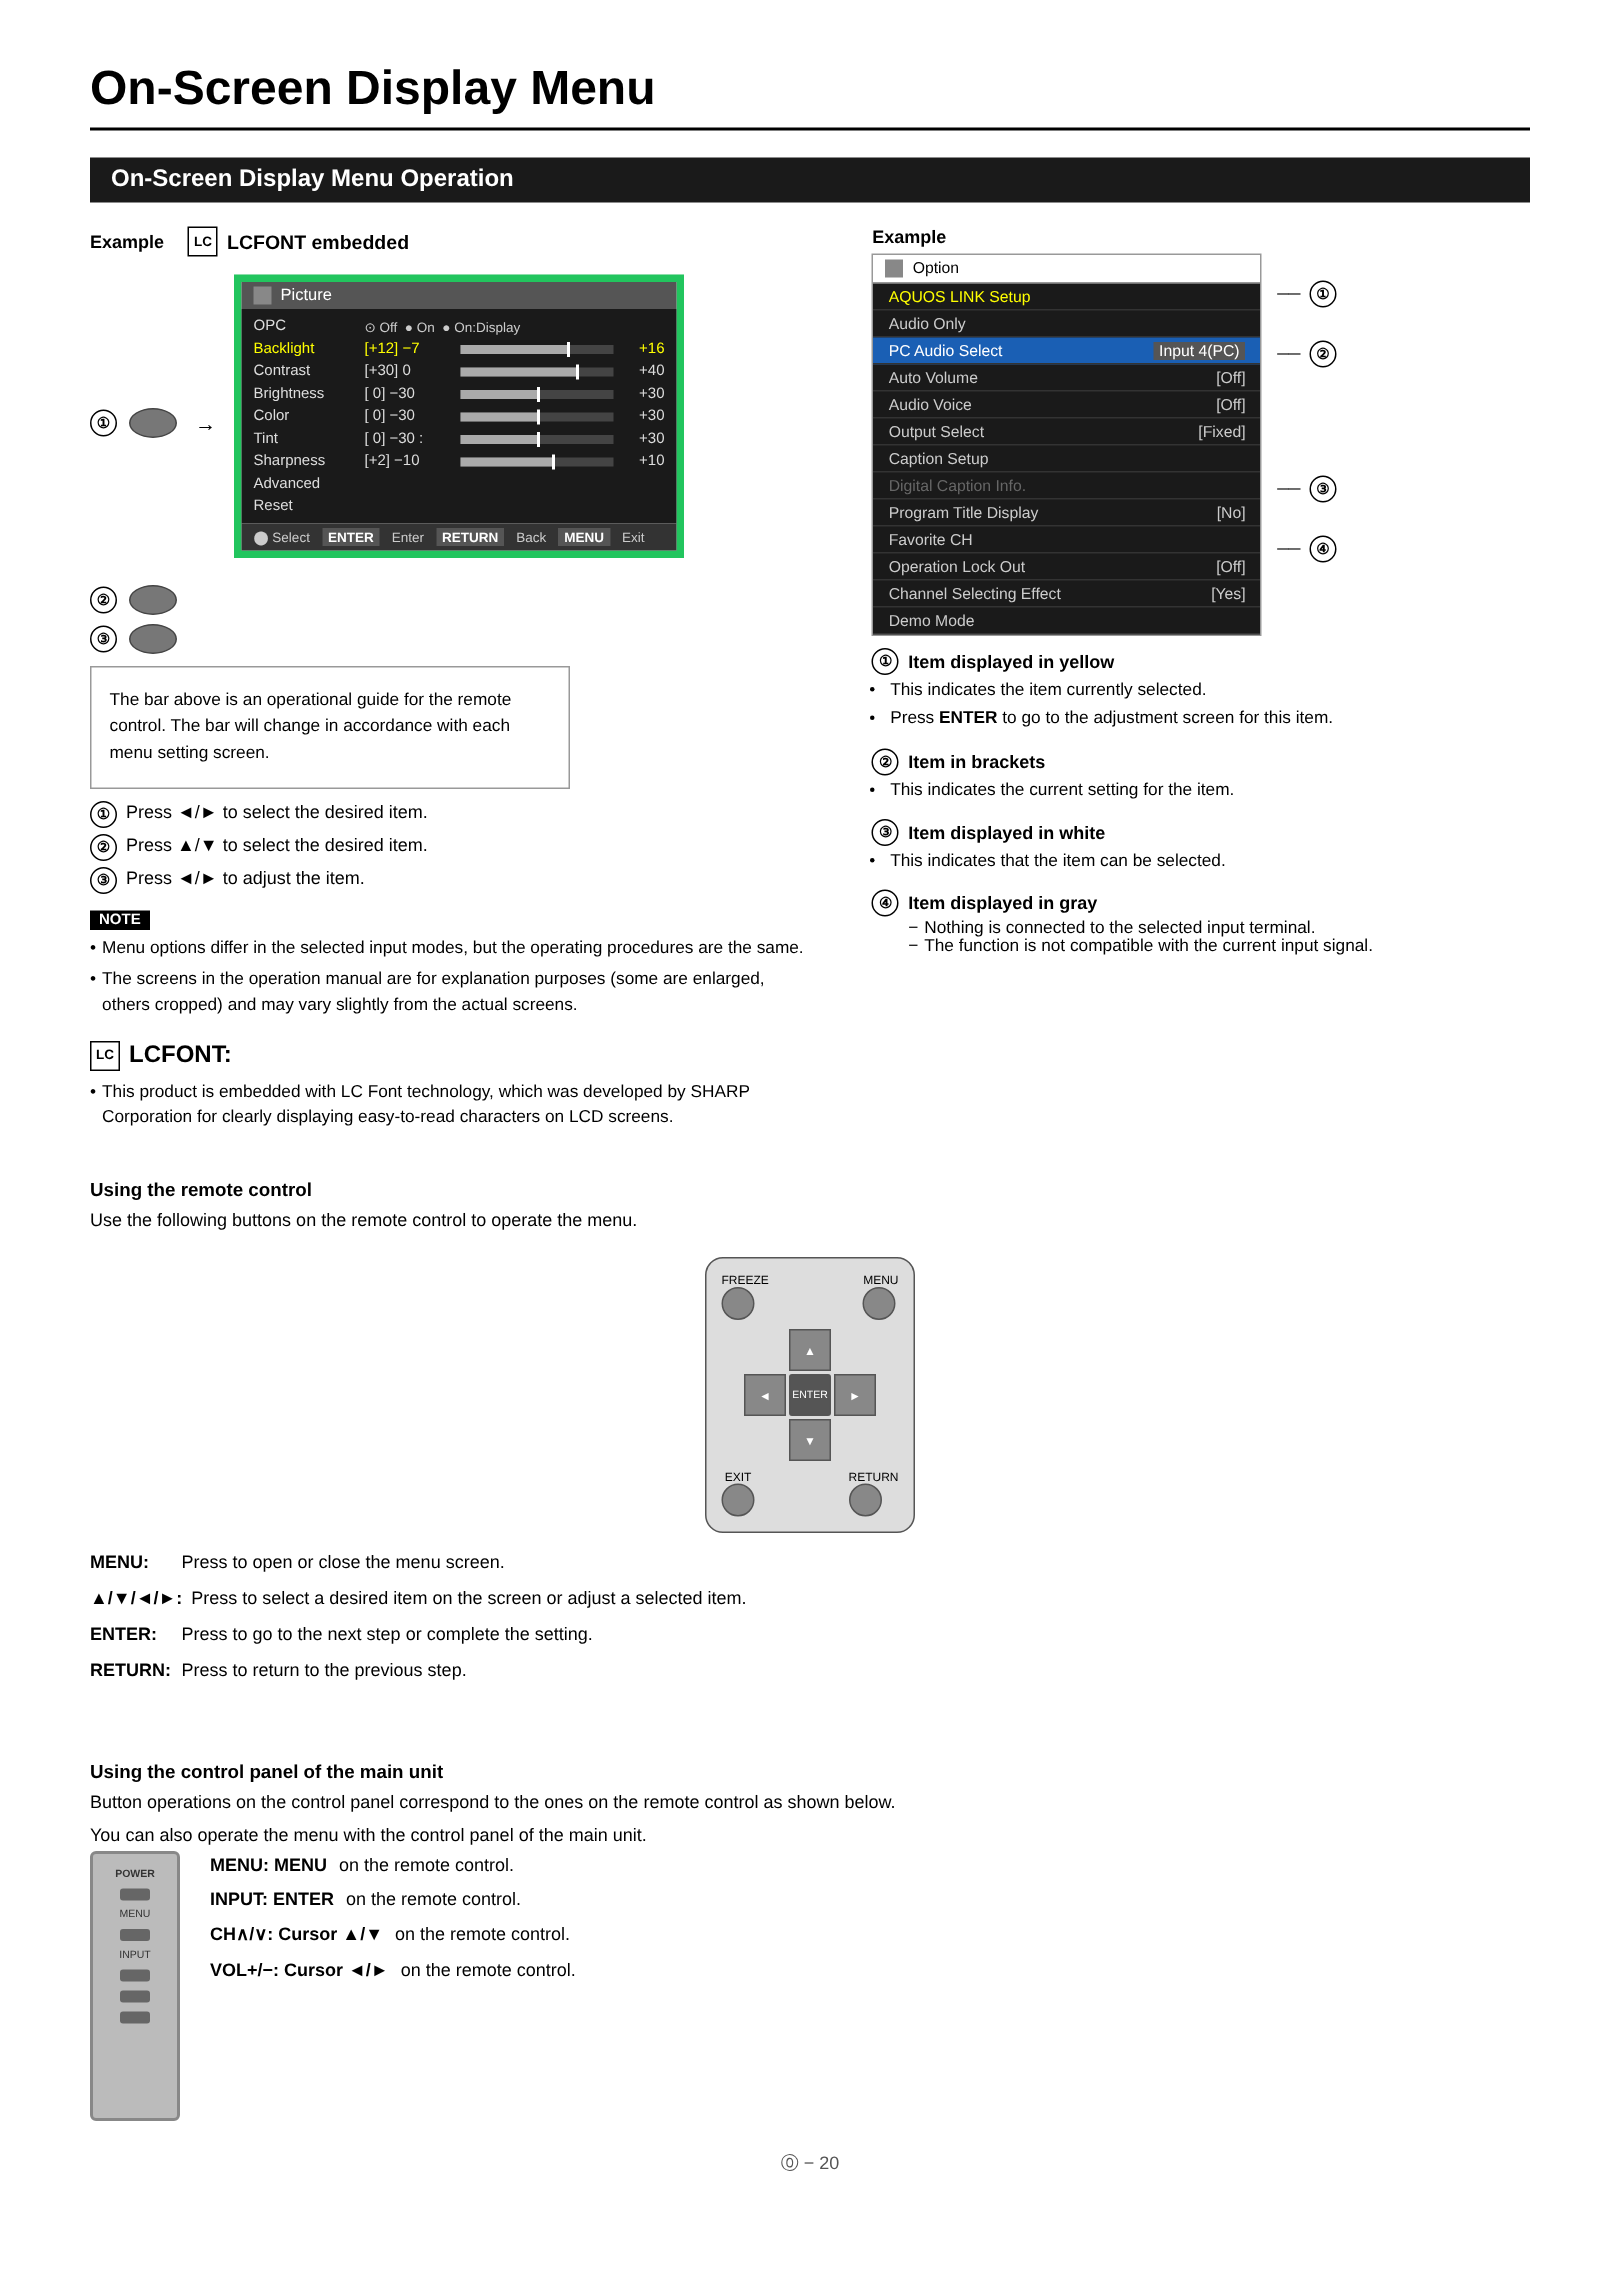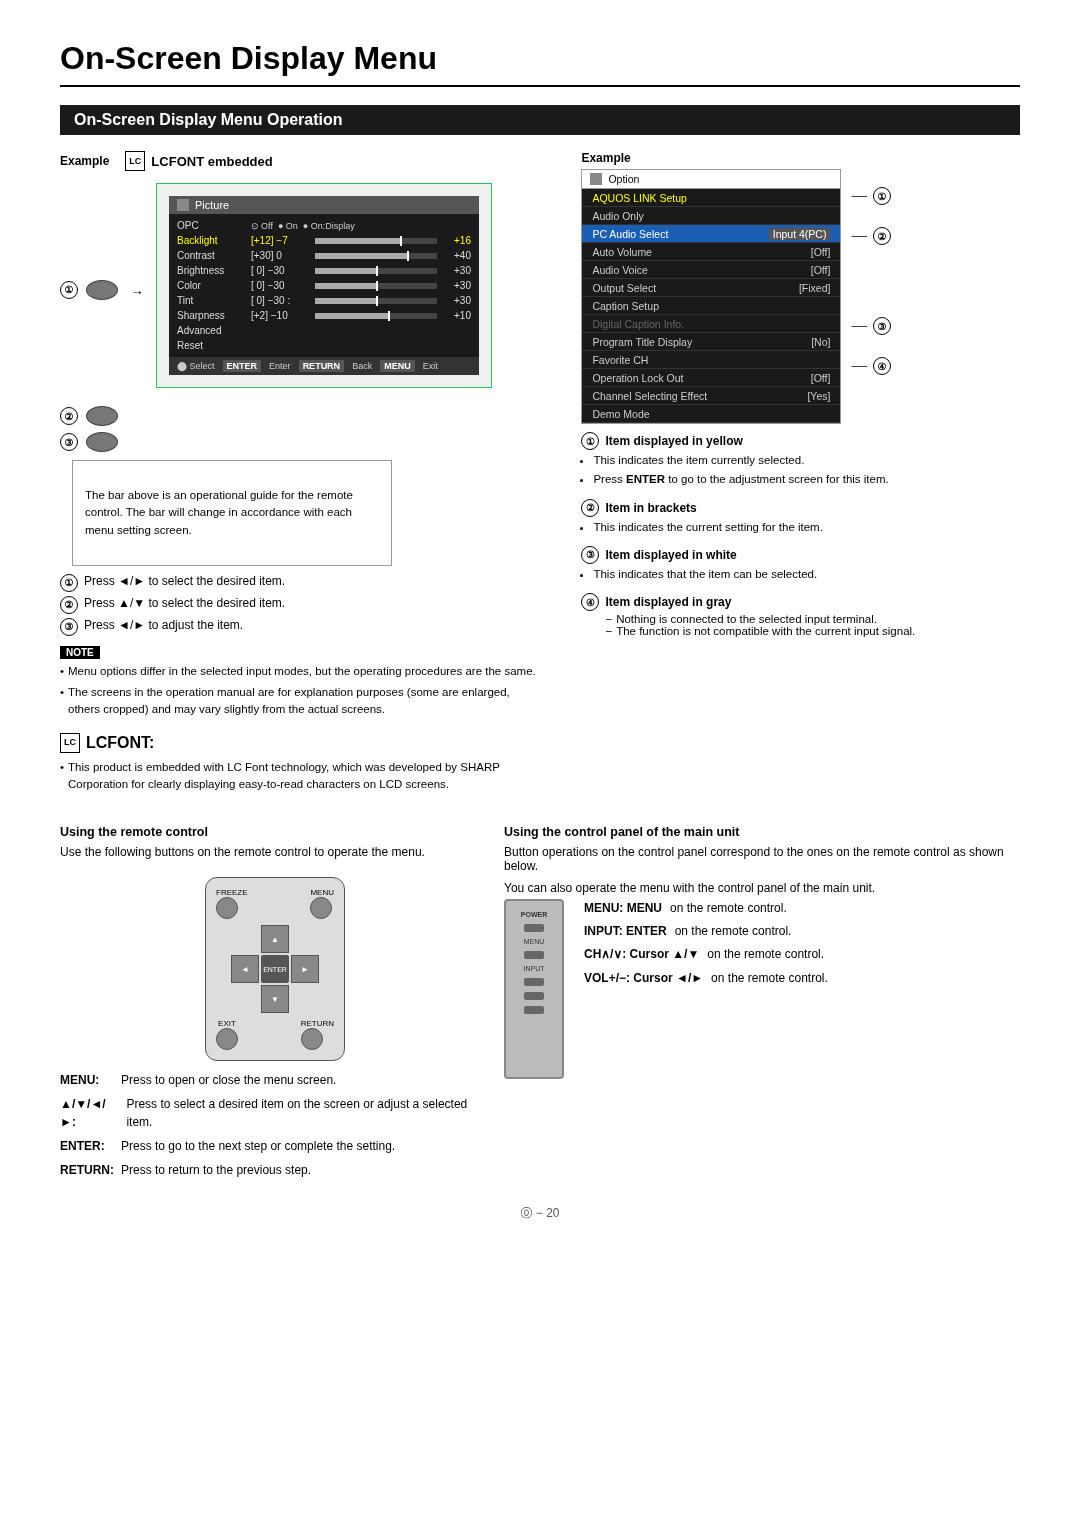--- a/index.html
+++ b/index.html
@@ -61,26 +61,26 @@
       width: 20px;
       height: 20px;
       border: 1.5px solid #000;
       font-size: 9px;
       font-weight: bold;
       background: #fff;
     }
 
     
     .menu-mockup {
-      border: 1px solid #22c55e;
+      border: 5px solid #22c55e;
       background: #f0f0f0;
-      padding: 12px;
+      padding: 0;
       font-size: 11px;
       margin-bottom: 8px;
-      width: 336px;
+      width: 300px;
     }
 
     .menu-title-bar {
       background: #555;
       color: #fff;
       padding: 3px 8px;
       font-size: 11px;
       display: flex;
       align-items: center;
       gap: 6px;
@@ -169,27 +169,26 @@
       background: #555;
       color: #fff;
       padding: 1px 4px;
       font-size: 9px;
       font-weight: bold;
     }
 
     
     .info-box {
       border: 1px solid #999;
-      padding: 26px 12px;
+      padding: 14px 12px;
       font-size: 11.5px;
       margin-top: 8px;
       line-height: 1.5;
       background: #fff;
       max-width: 320px;
-      margin-left: 12px;
     }
 
     
     .press-list {
       list-style: none;
       margin: 8px 0;
       font-size: 12px;
     }
 
     .press-list li {
@@ -326,22 +325,23 @@
       padding-left: 24px;
     }
 
     
     .mob-section {
       margin-top: 20px;
     }
 
     .mob-two-col {
       display: flex;
-      gap: 14px;
+      gap: 46px;
       margin-top: 12px;
+      flex-direction: column;
     }
 
     .mob-left { flex: 1; }
     .mob-right { flex: 1.2; }
 
     .subsection-title {
       font-weight: bold;
       font-size: 12.5px;
       margin-bottom: 6px;
     }

